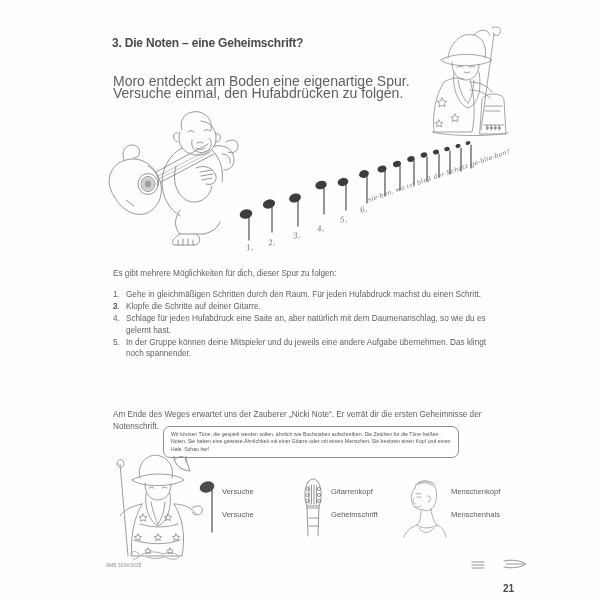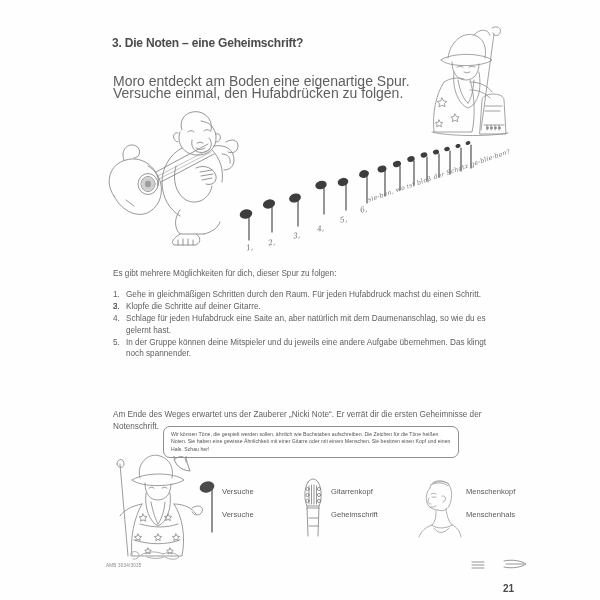--- a/index.html
+++ b/index.html
@@ -129,21 +129,21 @@
     position: absolute;
     font-size: 7.6px;
     color: #5a5a5a;
     white-space: nowrap;
   }
   .col .lbl.top  { top: 9px; }
   .col .lbl.bot  { top: 32px; }
 
   .col-note     { left: 0px;   width: 100px; }
   .col-guitar   { left: 105px; width: 105px; text-align: right; }
-  .col-human    { left: 220px; width: 110px; }
+  .col-human    { left: 205px; width: 110px; }
 
   .col-note .lbl   { left: 26px; }
   .col-guitar .lbl { left: 30px; }
   .col-human .lbl  { left: 50px; }
 
   .art { position: absolute; left: 0; top: 0; }
 
   
   .footer-code {
     position: absolute;

